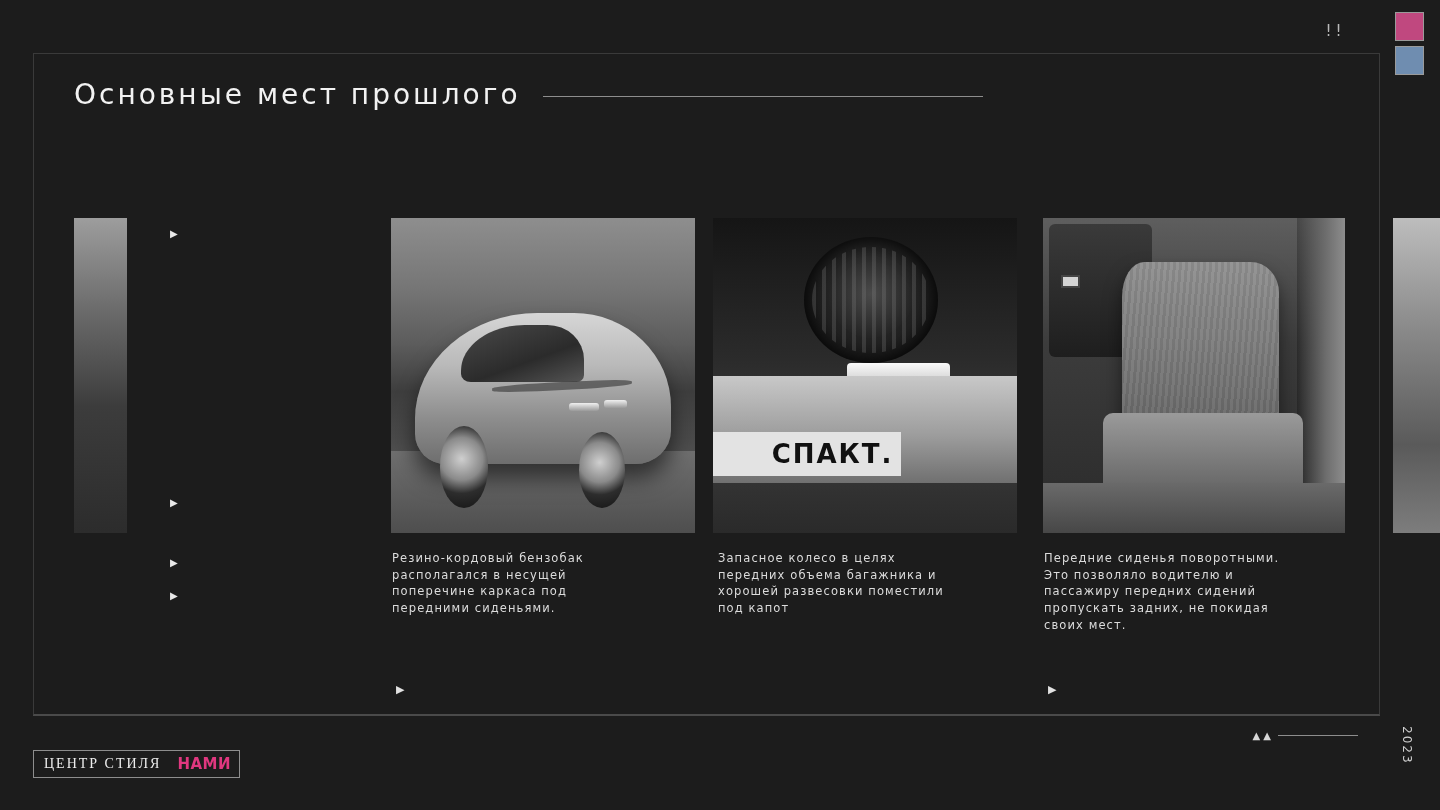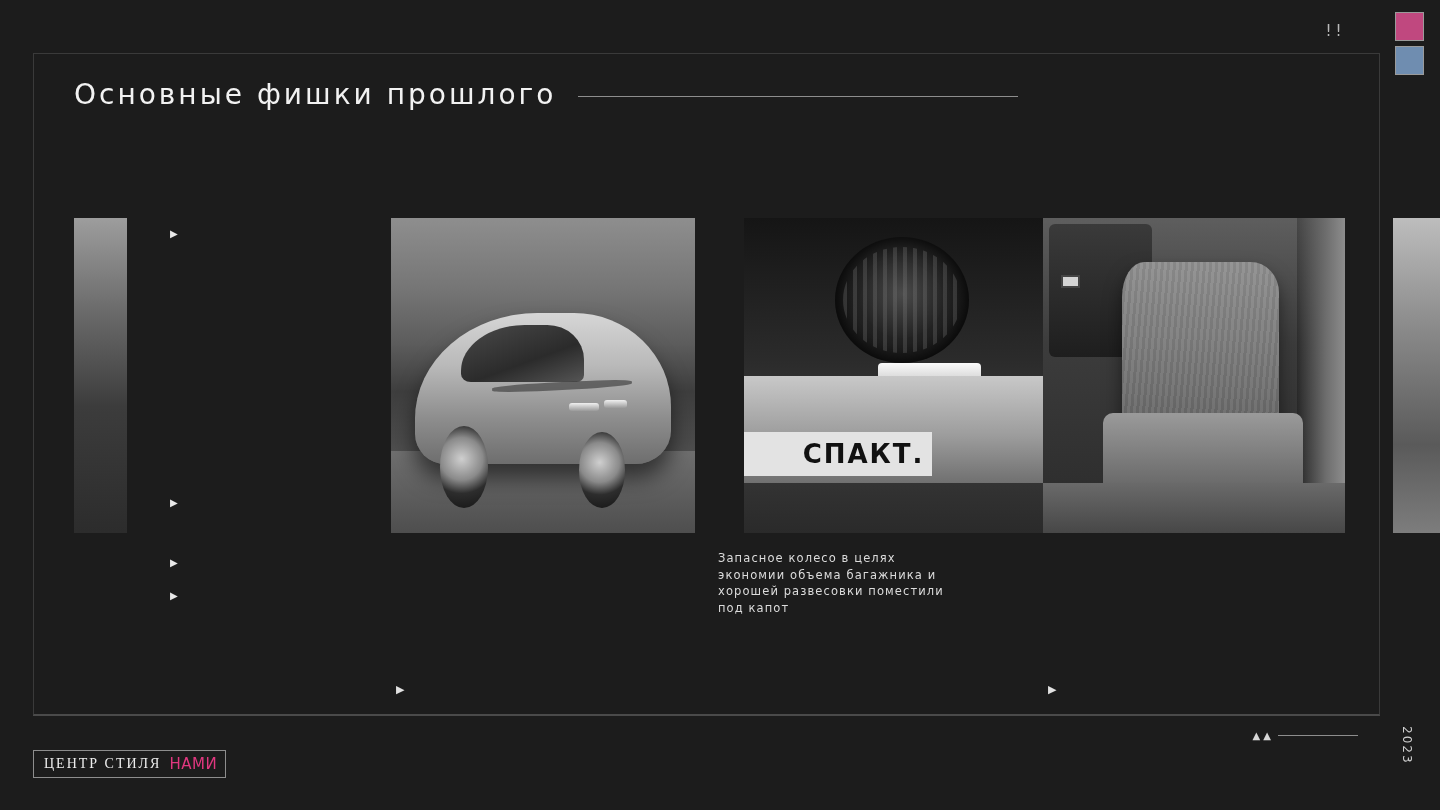--- a/index.html
+++ b/index.html
@@ -80,21 +80,21 @@
     height: 315px;
     overflow: hidden;
     filter: grayscale(100%);
     background: #2a2a2a;
   }
 
   
   .ph-edge-l { left: 74px; width: 53px; }
   .ph-edge-r { left: 1393px; width: 47px; }
   .ph-1 { left: 391px; width: 304px; }
-  .ph-2 { left: 744px; width: 304px; }
+  .ph-2 { left: 713px; width: 304px; }
   .ph-3 { left: 1043px; width: 302px; }
 
   .sky {
     position: absolute; inset: 0;
     background:
       linear-gradient(180deg, #8e8e8e 0%, #767676 22%, #5c5c5c 40%, #3e3e3e 55%, #4a4a4a 70%, #6a6a6a 100%);
   }
   
   .car-body {
     position: absolute;
@@ -294,23 +294,24 @@
   }
   .logo-text {
     color: #ededed;
     font-size: 14px;
     letter-spacing: 2px;
     font-family: Liberation Serif, serif;
   }
   .logo-mark {
     color: #e0377f;
     font-size: 15px;
-    font-weight: normal;
+    font-weight: bold;
     letter-spacing: 0.5px;
     font-family: "DejaVu Sans", sans-serif;
+    margin-left: 8px;
   }
 
   
   .pager {
     position: absolute;
     right: 82px; top: 730px;
     display: flex; align-items: center; gap: 7px;
   }
   .pager .caret { color: #d7d7d7; font-size: 10px; }
   .pager .rule { width: 80px; height: 1px; background: #8d8d8d; }
@@ -334,21 +335,21 @@
   <div class="frame"></div>
 
   <div class="excl">!!</div>
 
   <div class="swatches">
     <div class="swatch" style="background:#c0487f"></div>
     <div class="swatch" style="background:#6f8db0"></div>
   </div>
 
   <div class="title-row">
-    <div class="title">Основные фишки прошлого</div>
+    <div class="title">Основные мест прошлого</div>
     <div class="title-rule"></div>
   </div>
 
   <div class="strip">
 
     <div class="photo ph-edge-l">
       <div class="sliver-a"></div>
     </div>
 
     <div class="photo ph-1">
@@ -402,21 +403,23 @@
     <div class="bullet b3">
       <span class="tri">▶</span>
       <span></span>
     </div>
     <div class="bullet b4">
       <span class="tri">▶</span>
       <span></span>
     </div>
   </div>
 
-  <div class="caption cap2">Запасное колесо в целях экономии объема багажника и хорошей развесовки поместили под капот</div>
+  <div class="caption cap1">Резино-кордовый бензобак располагался в несущей поперечине каркаса под передними сиденьями.</div>
+  <div class="caption cap2">Запасное колесо в целях передних объема багажника и хорошей развесовки поместили под капот</div>
+  <div class="caption cap3">Передние сиденья поворотными. Это позволяло водителю и пассажиру передних сидений пропускать задних, не покидая своих мест.</div>
 
   <div class="tri-low tl1">▶</div>
   <div class="tri-low tl2">▶</div>
 
   <div class="footer-rule"></div>
 
   <div class="logo">
     <span class="logo-text">ЦЕНТР СТИЛЯ</span>
     <span class="logo-mark">НАМИ</span>
   </div>

